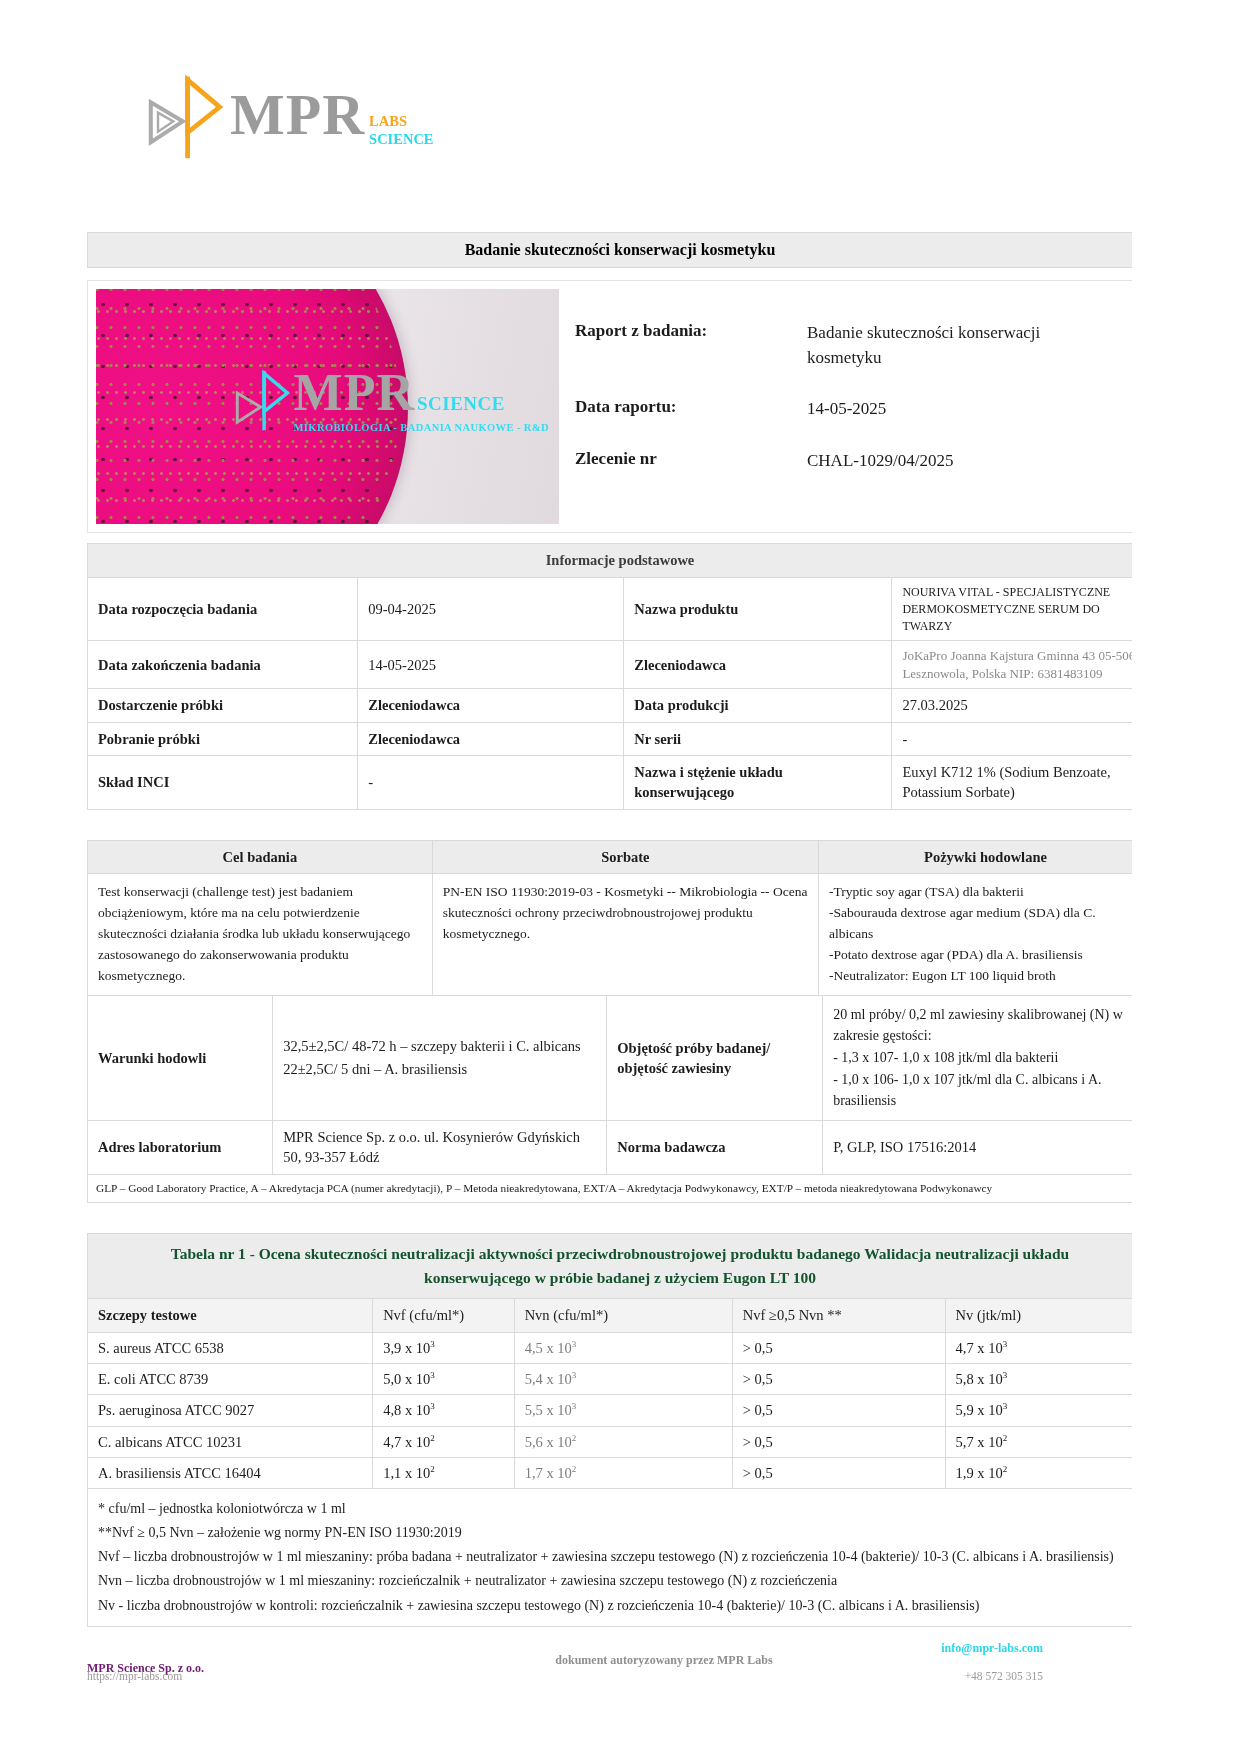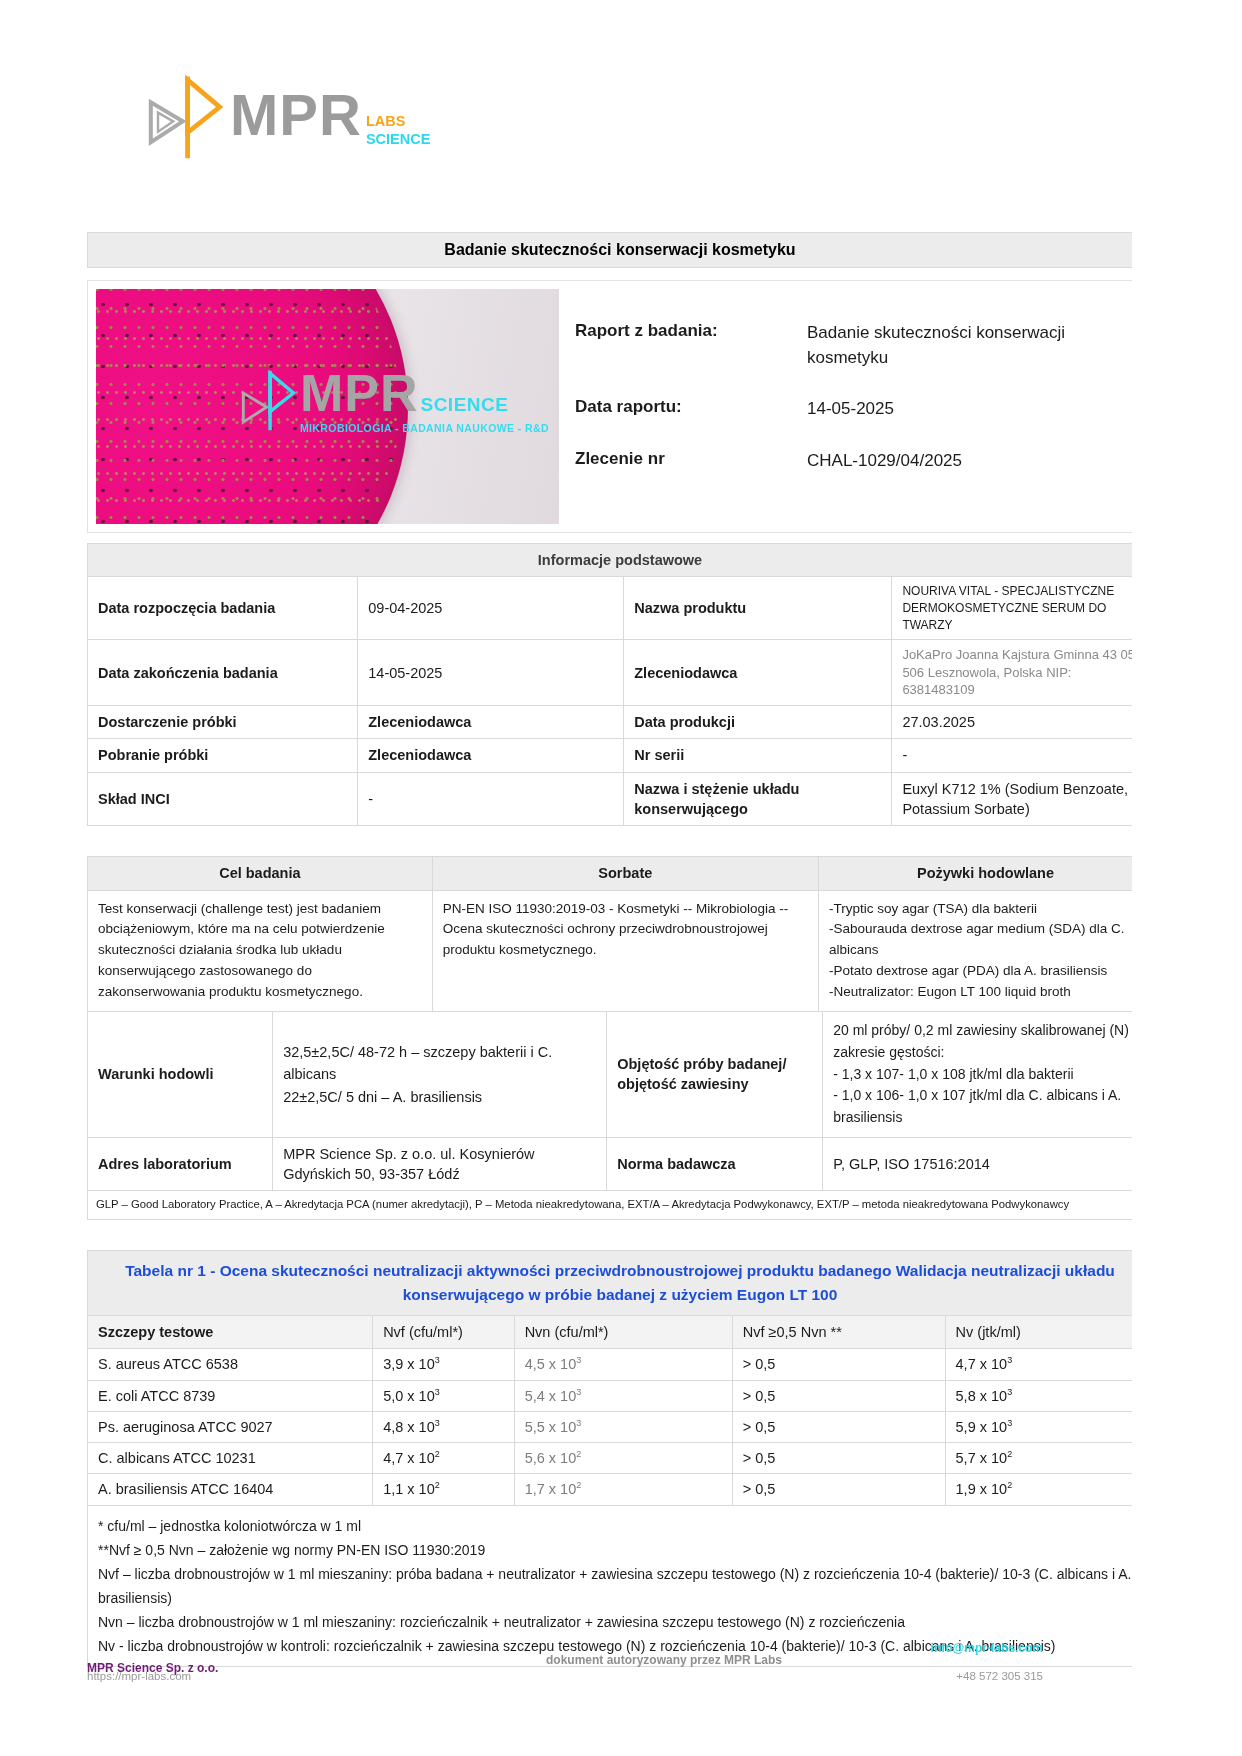--- a/index.html
+++ b/index.html
@@ -1,17 +1,17 @@
 <!DOCTYPE html>
 <html><head>
 <meta charset="utf-8">
 <style>
   html,body{margin:0;padding:0;background:#fff;}
   .page{position:relative;width:1132px;height:1756px;background:#fff;overflow:hidden;
-        font-family:Liberation Sans, sans-serif;color:#1c1c1c;}
+        font-family:Liberation Serif, serif;color:#1c1c1c;}
   .content{position:absolute;left:87px;top:0;width:1066px;}
 
   
   .logo{position:absolute;left:138px;top:70px;display:flex;align-items:flex-start;}
   .logo svg{width:88px;height:90px;}
   .logo-mpr{font-size:58px;font-weight:bold;color:#9b9b9b;letter-spacing:1px;line-height:90px;margin-left:4px;}
   .logo-sub{display:flex;flex-direction:column;justify-content:flex-end;height:78px;margin-left:4px;
             font-weight:bold;font-size:14.5px;line-height:1.25;}
   .logo-labs{color:#F7A41D;}
   .logo-science{color:#2BD8EA;}
@@ -65,21 +65,21 @@
   .b{font-weight:bold;}
   .graytxt{color:#8a8a8a;font-size:13px;line-height:1.35;}
   .pre{white-space:pre-line;}
   .hcell{justify-content:center;background:#ececec;font-weight:bold;font-size:14.5px;}
   .mbody{font-size:13.5px;line-height:1.55;align-items:flex-start;padding-top:8px;padding-bottom:8px;}
   .vcent{align-items:center;}
   .smallnote{font-size:11.3px;padding:6px 8px;color:#1c1c1c;}
 
   
   .t1-title{margin-top:30px;background:#ececec;border:1px solid #d9d9d9;border-bottom:none;font-weight:bold;
-            font-size:15.5px;text-align:center;padding:8px 30px;line-height:1.55;color:#1d4ed8;}
+            font-size:15.5px;text-align:center;padding:8px 30px;line-height:1.55;color:#14532d;}
   .t1-head .cell{background:#f3f3f3;font-size:14.5px;}
   .t1-row .cell{font-size:14.5px;padding:5px 10px;}
   .nvn{color:#7d7d7d;}
   sup{font-size:.62em;}
   .t1-notes{border:1px solid #d9d9d9;border-top:none;padding:8px 10px;font-size:14px;line-height:1.72;}
 
   
   .f-company{position:absolute;left:87px;top:1641px;font-size:12px;font-weight:bold;color:#701a75;margin-top:20px;}
   .f-url{position:absolute;left:87px;top:1670px;font-size:11.5px;color:#9a9a9a;text-decoration:none;}
   .f-center{position:absolute;left:0;width:1242px;text-align:center;top:1653px;font-size:12px;

